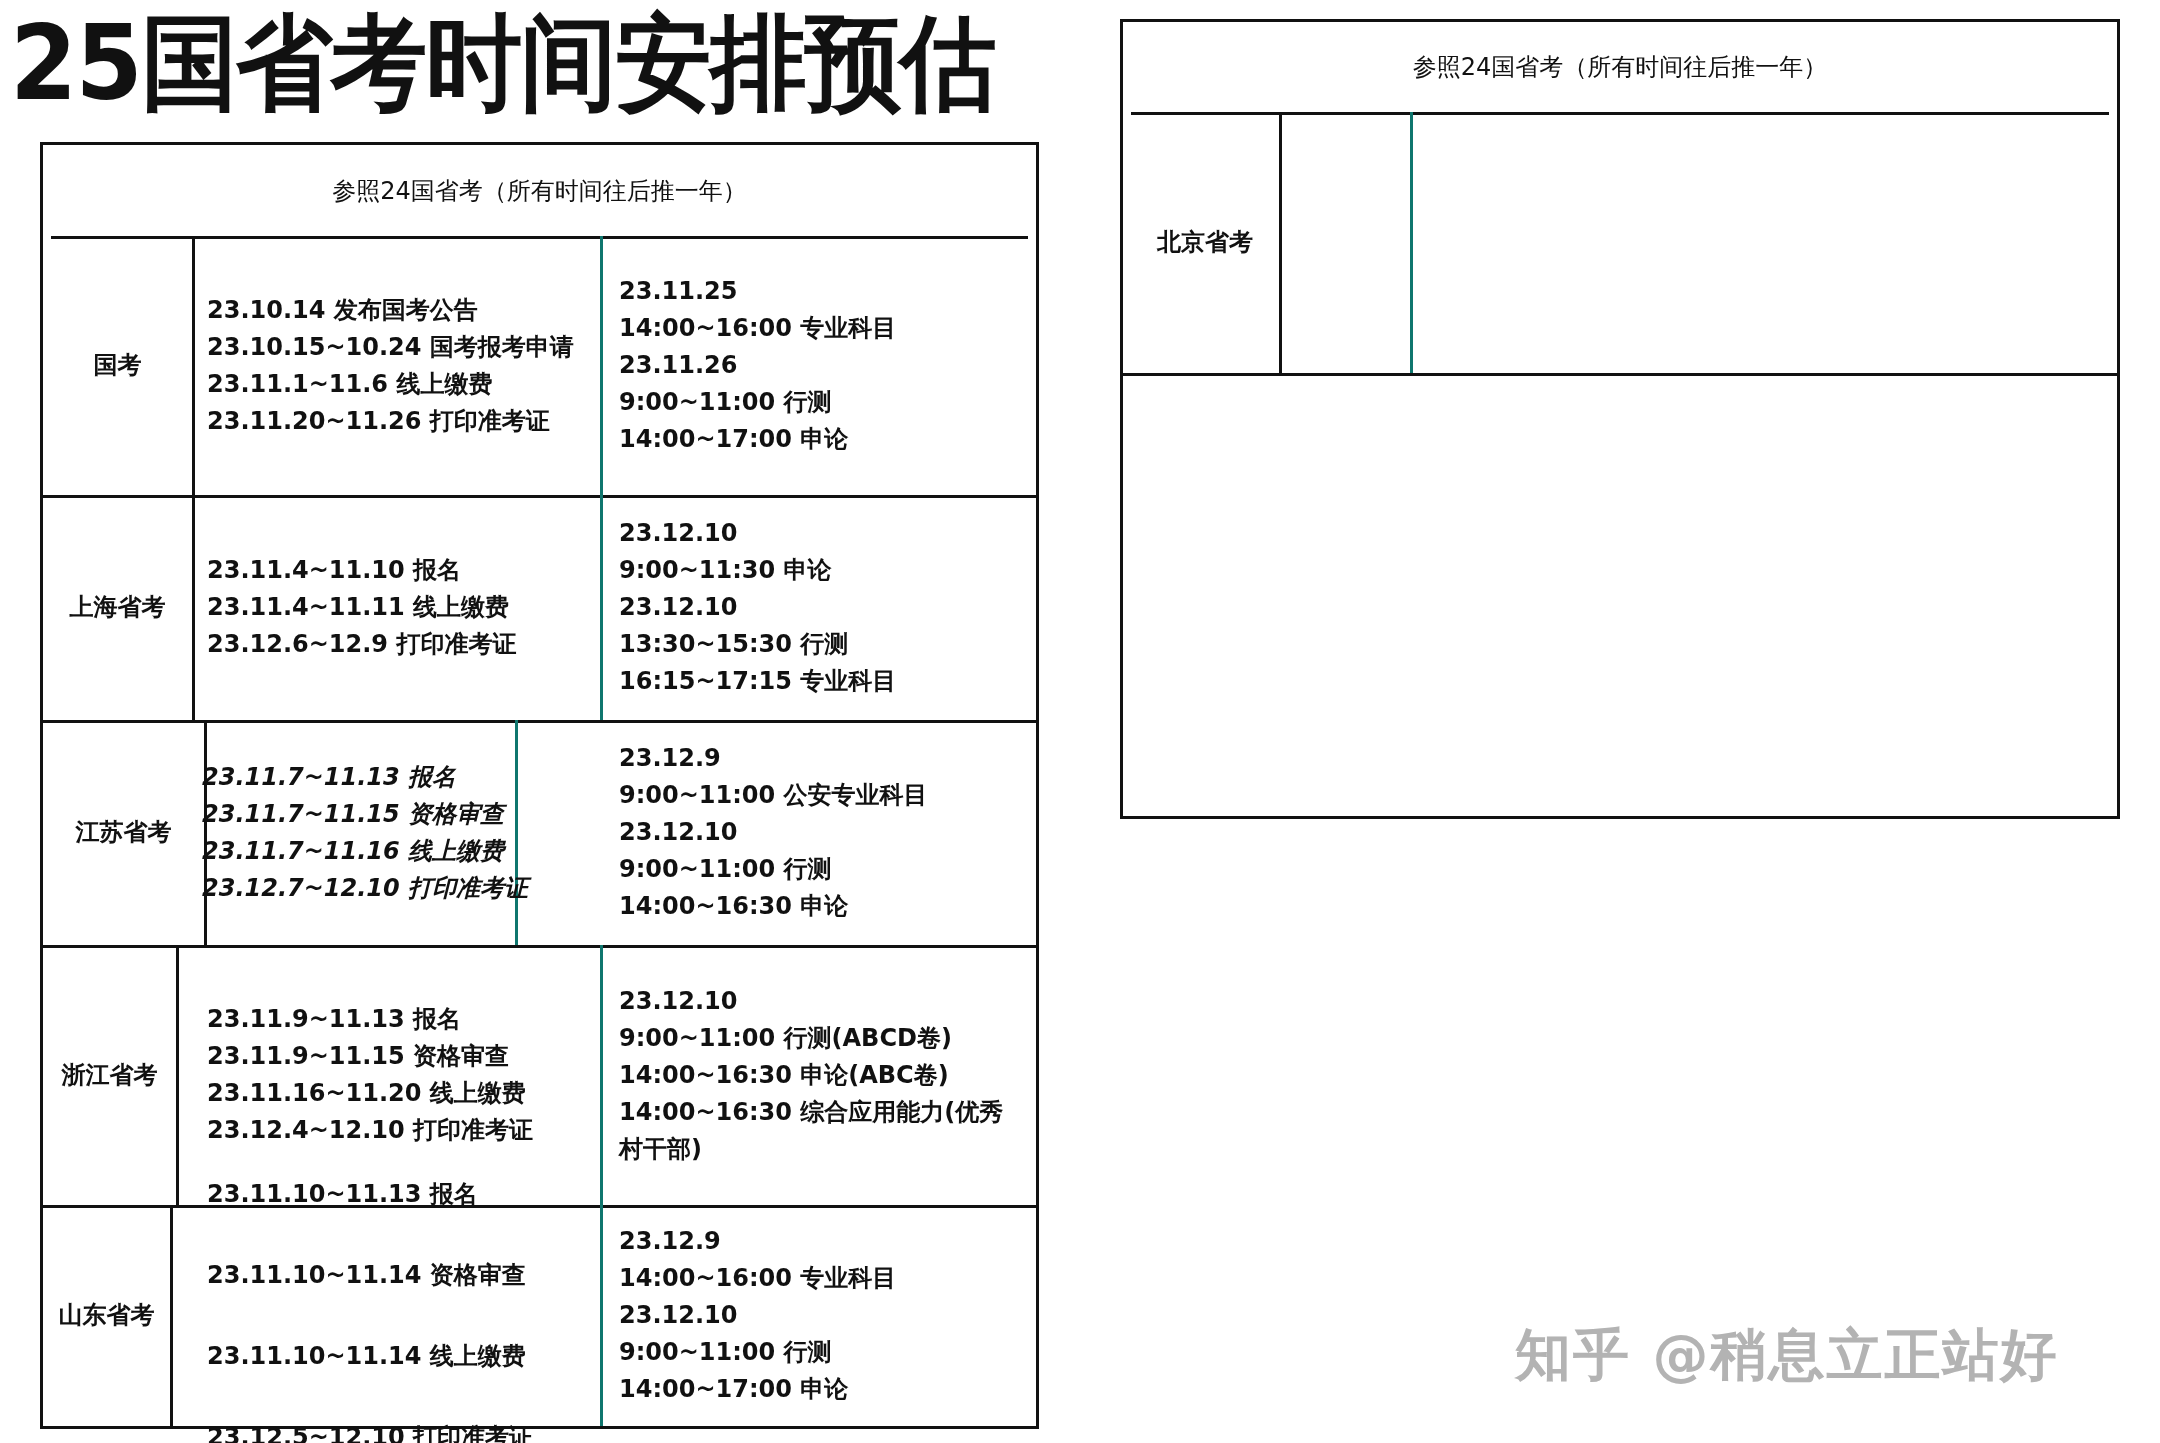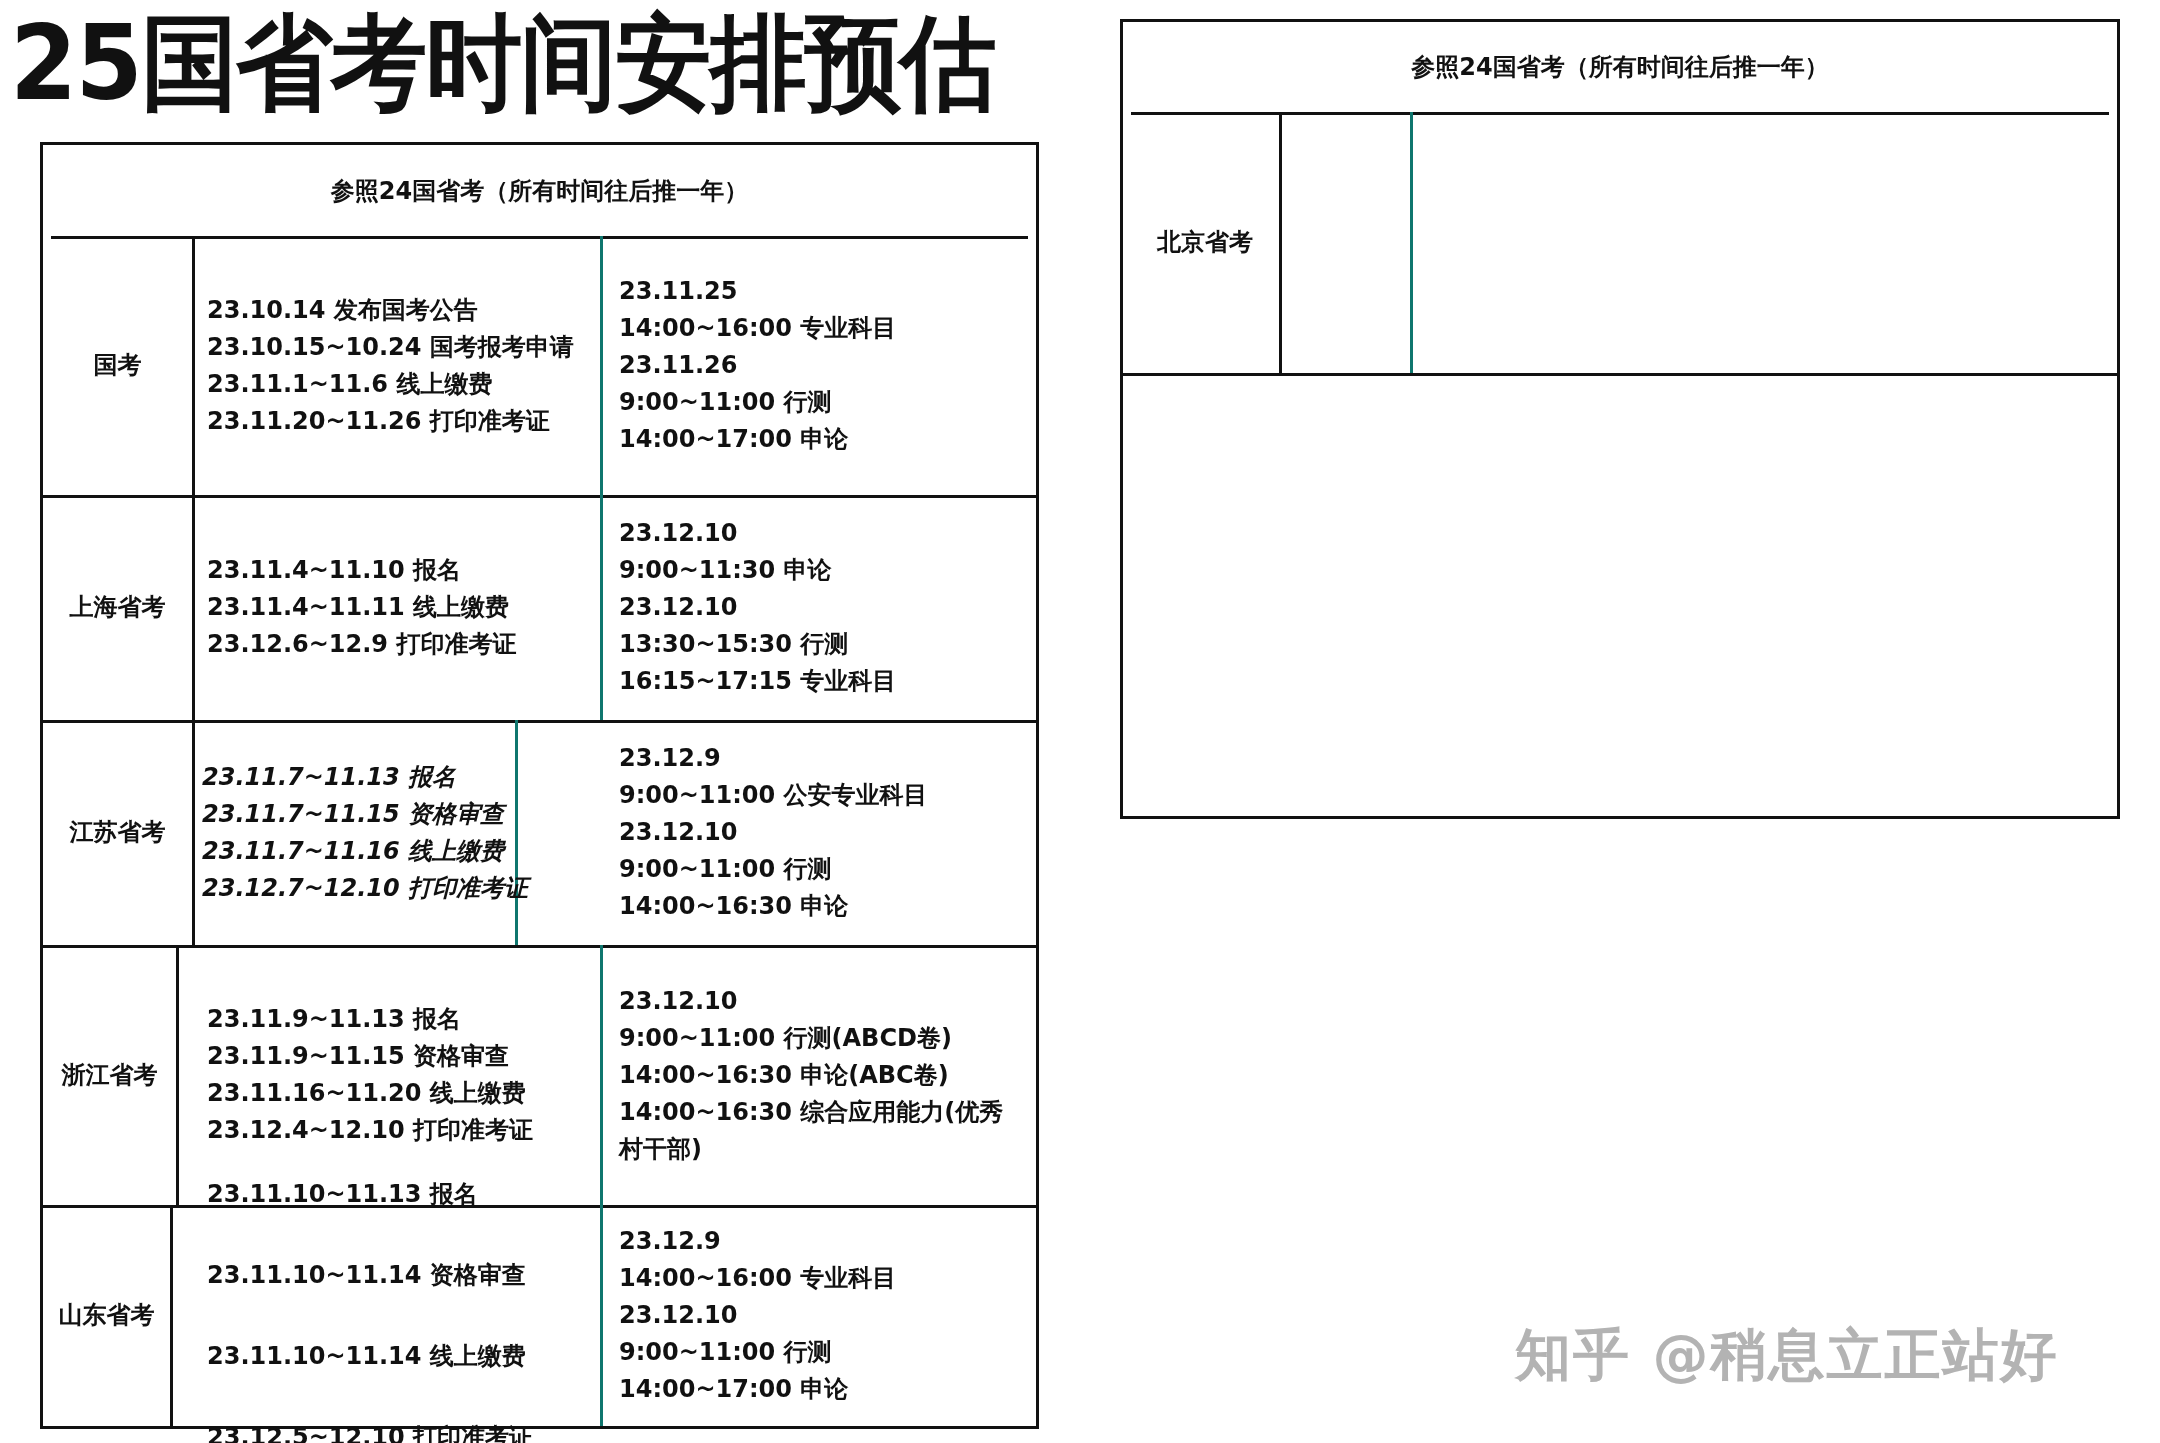--- a/index.html
+++ b/index.html
@@ -4,21 +4,21 @@
 <style>
   html, body { margin: 0; padding: 0; background: #ffffff; }
   body { width: 2160px; height: 1443px; position: relative; overflow: hidden;
          font-family: "DejaVu Sans", "Liberation Sans", sans-serif; color: #111; }
   .title { position: absolute; left: 10px; top: 8px; width: 1070px; height: 110px;
            font-size: 104px; font-weight: 900; line-height: 110px; letter-spacing: -2px;
            white-space: nowrap; transform-origin: left center; transform: scaleX(0.93); }
   .tbl { position: absolute; border: 3px solid #111; box-sizing: border-box; }
   .hdr { position: absolute; left: 0; right: 8px; top: 0; border-bottom: 3px solid #111;
          display: flex; align-items: center; justify-content: center;
-         font-size: 24px; font-weight: bold; margin-left: 8px; }
+         font-size: 24px; font-weight: normal; margin-left: 8px; }
   .row { position: absolute; left: 0; right: 0; border-bottom: 3px solid #111; }
   .row.last { border-bottom: none; }
   .cell { position: absolute; top: 0; bottom: 0; box-sizing: border-box;
           display: flex; flex-direction: column; justify-content: center; }
   .c-name { left: 0; border-right: 3px solid #111; align-items: center; text-align: center;
             font-size: 24px; font-weight: bold; line-height: 37px; }
   .c-reg { border-right: 3px solid #0f766e; padding-left: 12px; }
   .c-exam { padding-left: 16px; padding-right: 20px; }
   .line { font-size: 24px; font-weight: bold; line-height: 37px; white-space: nowrap; }
   .c-exam .line { white-space: normal; }
@@ -60,21 +60,21 @@
     <div class="cell c-exam" style="left:560px; right:0;">
       <div class="line">23.12.10</div>
       <div class="line">9:00~11:30 申论</div>
       <div class="line">23.12.10</div>
       <div class="line">13:30~15:30 行测</div>
       <div class="line">16:15~17:15 专业科目</div>
     </div>
   </div>
 
   <div class="row" style="top:575px; height:225px;">
-    <div class="cell c-name" style="width:152px;">江苏省考</div>
+    <div class="cell c-name" style="width:164px;">江苏省考</div>
     <div class="cell c-reg" style="left:147px; width:328px;font-style:italic;">
       <div class="line">23.11.7~11.13 报名</div>
       <div class="line">23.11.7~11.15 资格审查</div>
       <div class="line">23.11.7~11.16 线上缴费</div>
       <div class="line">23.12.7~12.10 打印准考证</div>
     </div>
     <div class="cell c-exam" style="left:560px; right:0;">
       <div class="line">23.12.9</div>
       <div class="line">9:00~11:00 公安专业科目</div>
       <div class="line">23.12.10</div>

